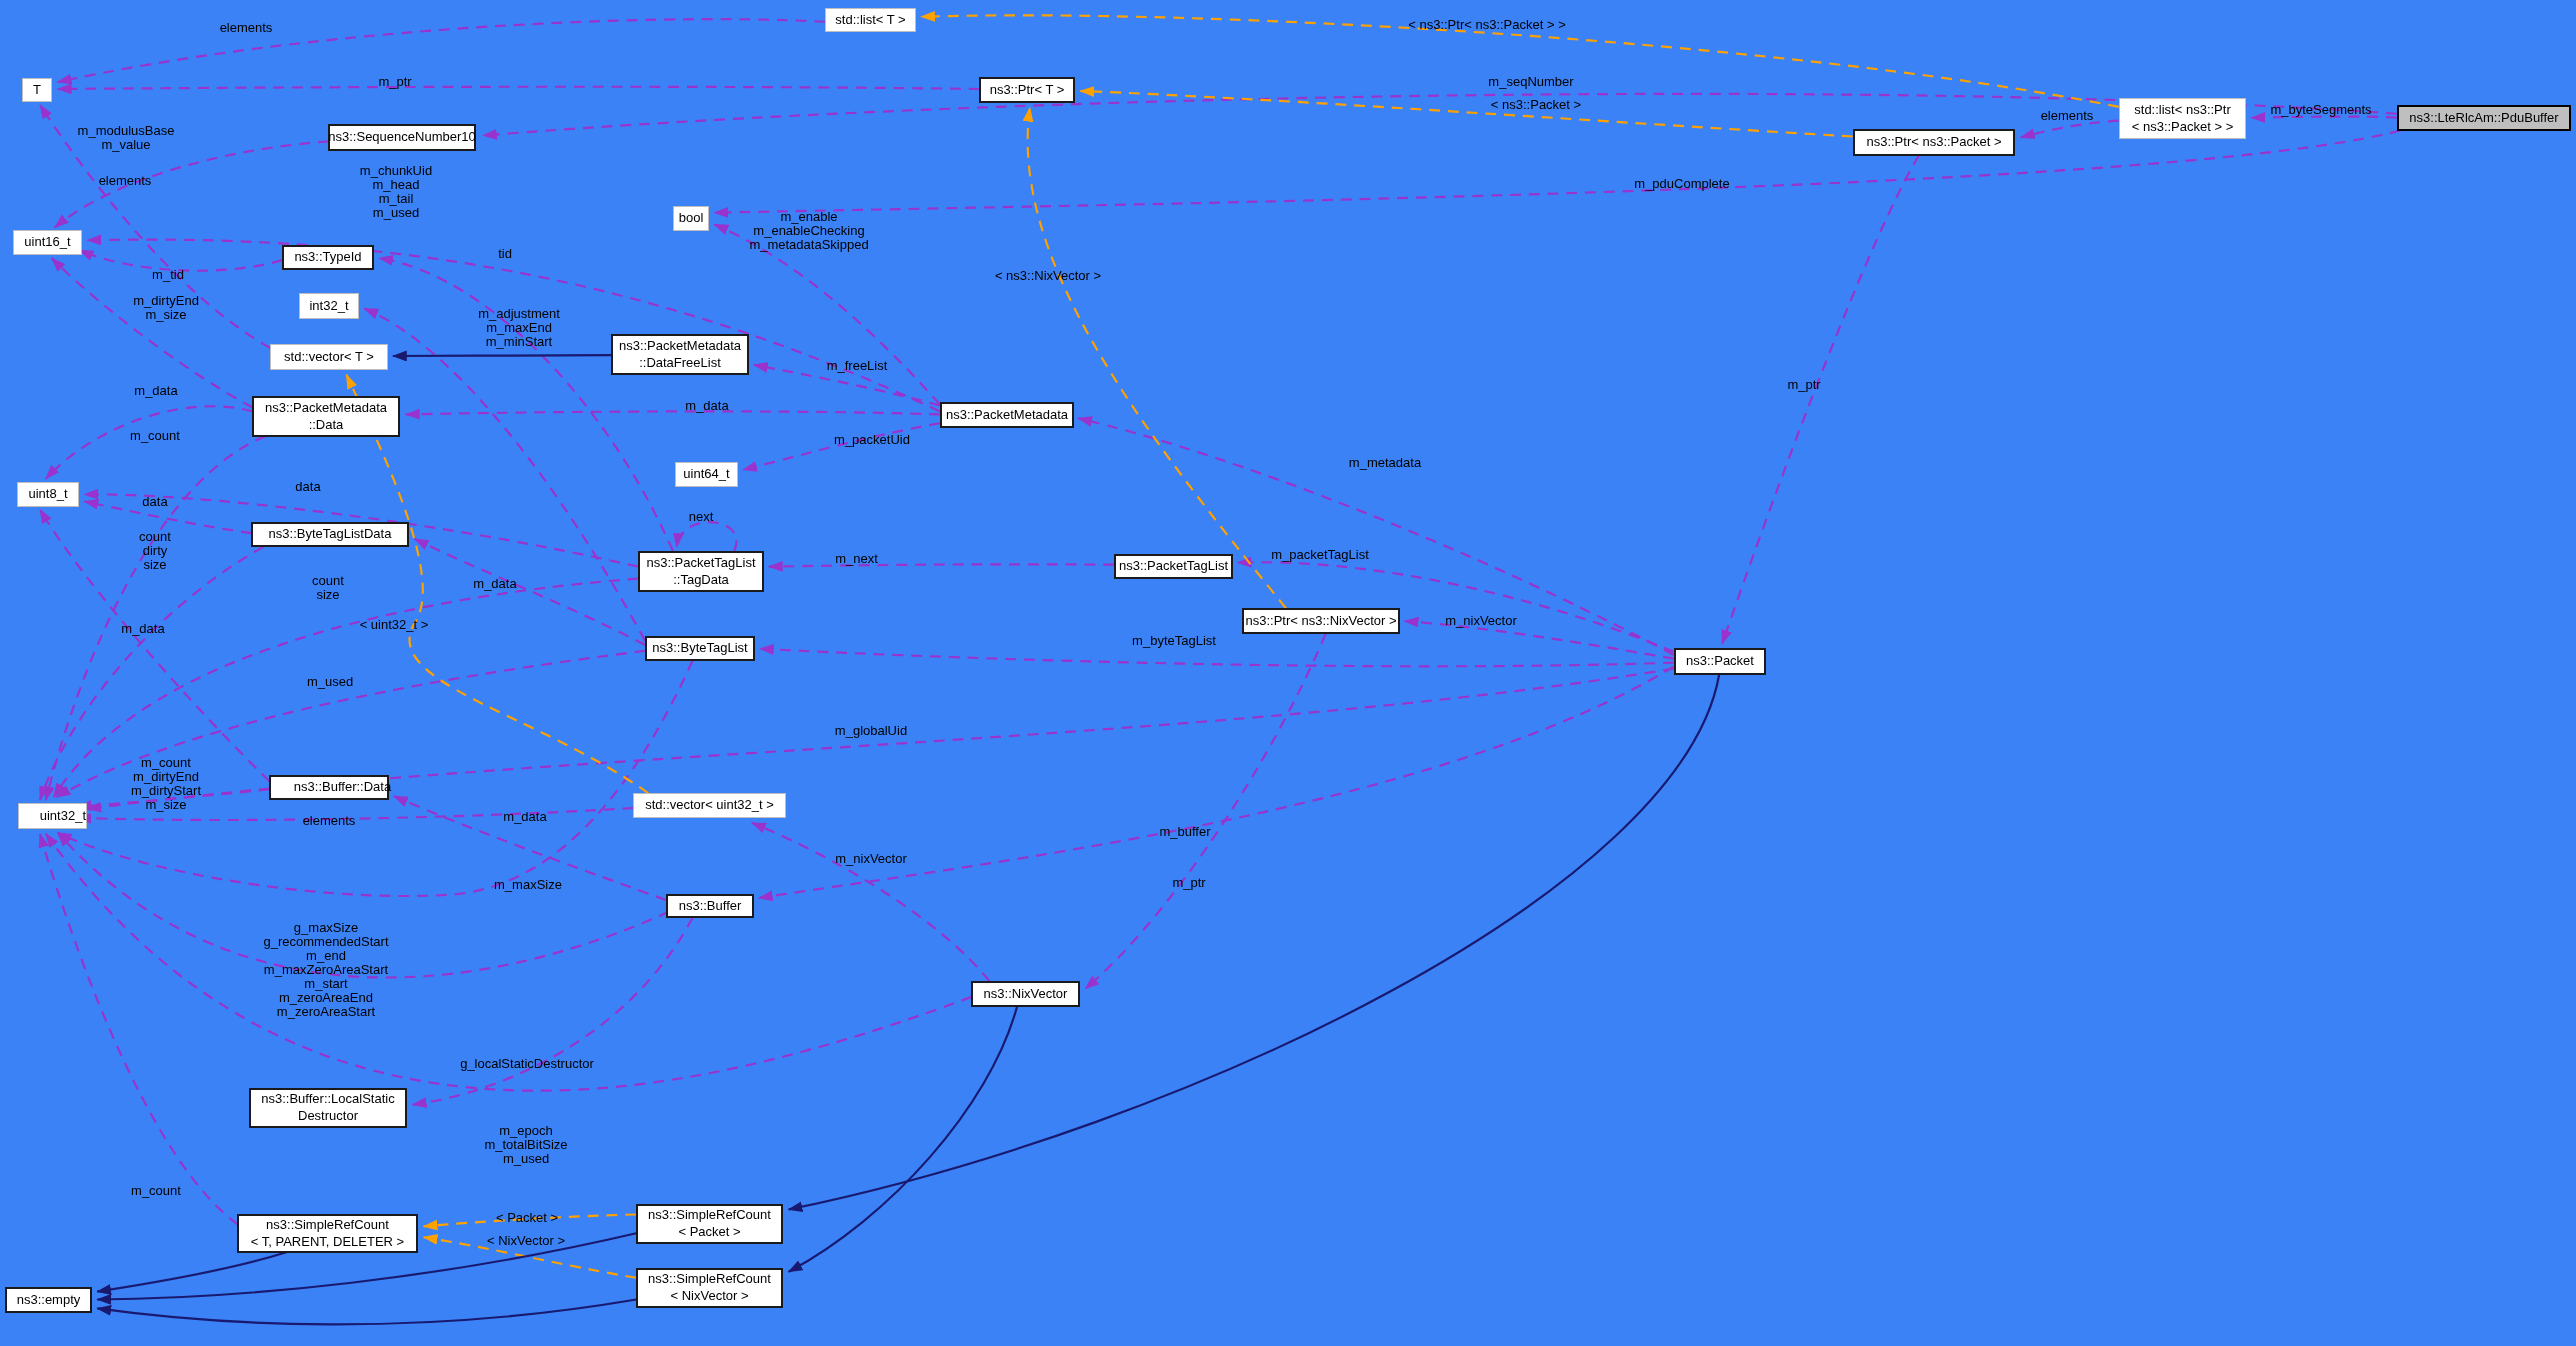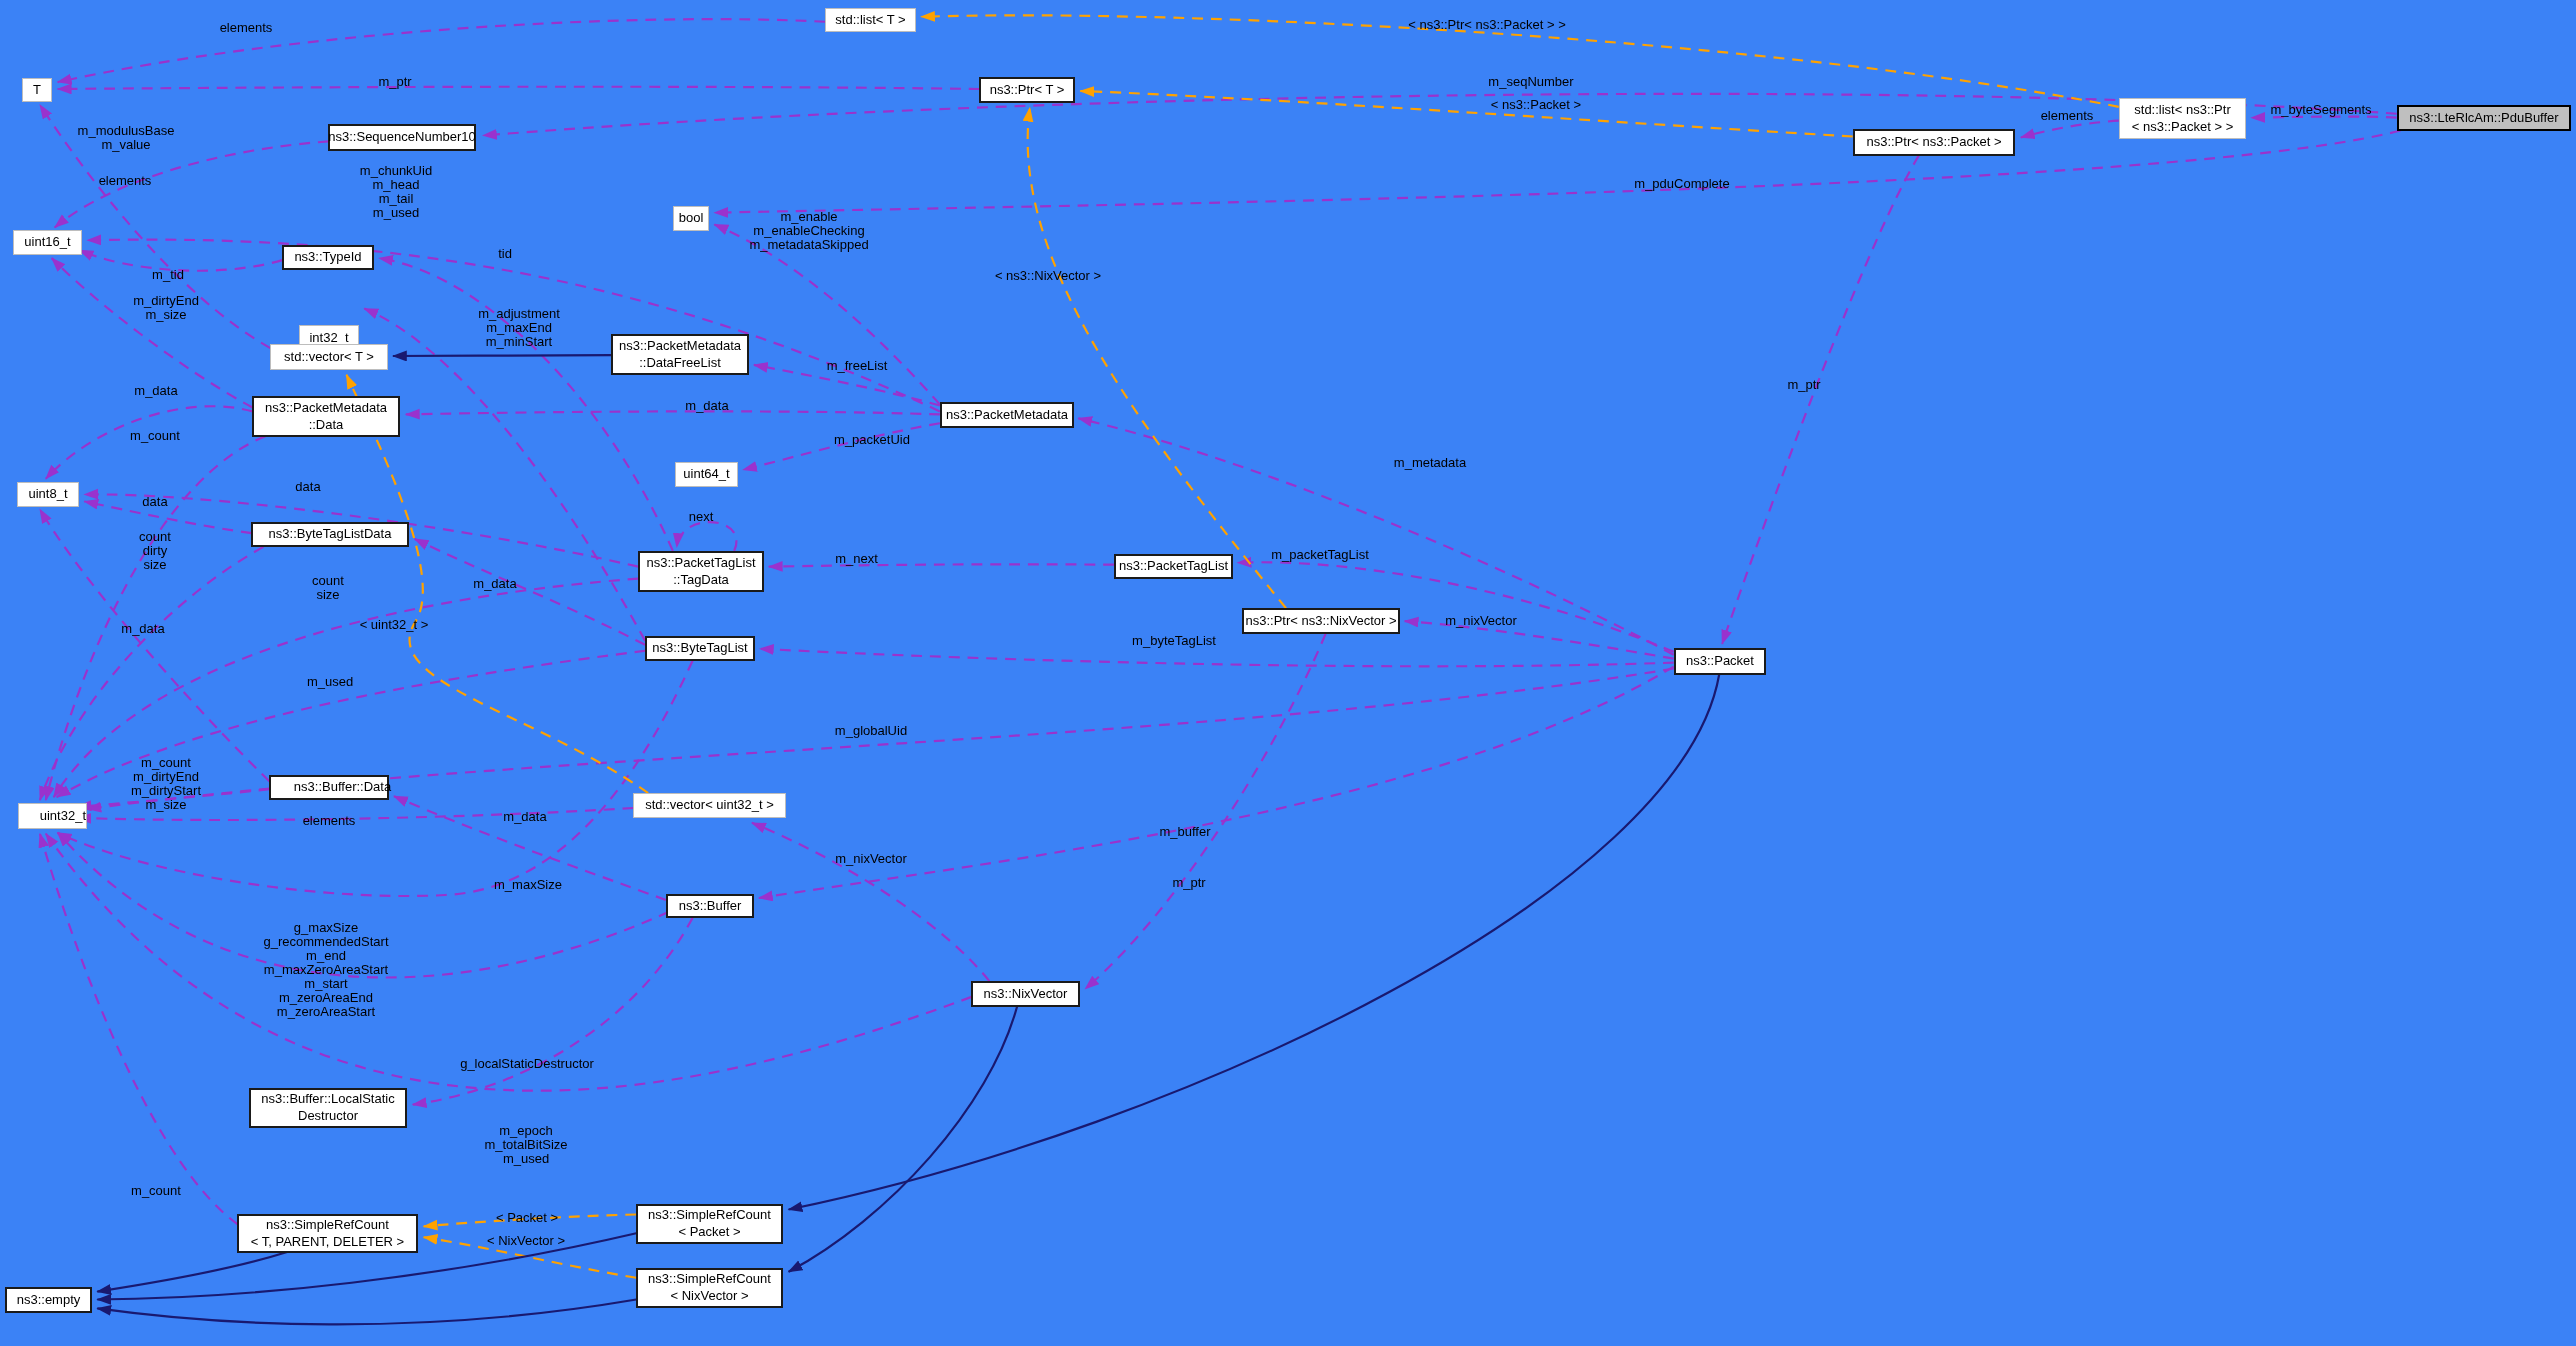--- a/index.html
+++ b/index.html
@@ -94,21 +94,21 @@
     <div class="node plain" style="left: 22px; top: 78px; width: 30px; height: 24px;"><span>T</span></div>
     <div class="node class" style="left: 979px; top: 77px; width: 96px; height: 26px;"><span>ns3::Ptr&lt; T &gt;</span></div>
     <div class="node plain" style="left: 2119px; top: 98px; width: 127px; height: 41px;"><span>std::list&lt; ns3::Ptr
 &lt; ns3::Packet &gt; &gt;</span></div>
     <div class="node main" style="left: 2397px; top: 105px; width: 174px; height: 26px;"><span>ns3::LteRlcAm::PduBuffer</span></div>
     <div class="node class" style="left: 328px; top: 124px; width: 148px; height: 27px;"><span>ns3::SequenceNumber10</span></div>
     <div class="node class" style="left: 1853px; top: 129px; width: 162px; height: 27px;"><span>ns3::Ptr&lt; ns3::Packet &gt;</span></div>
     <div class="node plain" style="left: 673px; top: 206px; width: 36px; height: 25px;"><span>bool</span></div>
     <div class="node plain" style="left: 13px; top: 230px; width: 69px; height: 25px;"><span>uint16_t</span></div>
     <div class="node class" style="left: 282px; top: 245px; width: 92px; height: 25px;"><span>ns3::TypeId</span></div>
-    <div class="node plain" style="left: 299px; top: 293px; width: 60px; height: 26px; margin-top: 32px;"><span>int32_t</span></div>
+    <div class="node plain" style="left: 299px; top: 293px; width: 60px; height: 26px;"><span>int32_t</span></div>
     <div class="node plain" style="left: 270px; top: 344px; width: 118px; height: 26px;"><span>std::vector&lt; T &gt;</span></div>
     <div class="node class" style="left: 611px; top: 334px; width: 138px; height: 41px;"><span>ns3::PacketMetadata
 ::DataFreeList</span></div>
     <div class="node class" style="left: 940px; top: 402px; width: 134px; height: 26px;"><span>ns3::PacketMetadata</span></div>
     <div class="node class" style="left: 252px; top: 396px; width: 148px; height: 41px;"><span>ns3::PacketMetadata
 ::Data</span></div>
     <div class="node plain" style="left: 675px; top: 462px; width: 63px; height: 25px;"><span>uint64_t</span></div>
     <div class="node plain" style="left: 17px; top: 482px; width: 62px; height: 25px;"><span>uint8_t</span></div>
     <div class="node class" style="left: 251px; top: 522px; width: 158px; height: 25px;"><span>ns3::ByteTagListData</span></div>
     <div class="node class" style="left: 638px; top: 551px; width: 126px; height: 41px;"><span>ns3::PacketTagList
@@ -151,21 +151,21 @@
     <div class="elabel" style="left: 505px; top: 254px;">tid</div>
     <div class="elabel" style="left: 168px; top: 275px;">m_tid</div>
     <div class="elabel" style="left: 166px; top: 308px;">m_dirtyEnd
 m_size</div>
     <div class="elabel" style="left: 519px; top: 328px;">m_adjustment
 m_maxEnd
 m_minStart</div>
     <div class="elabel" style="left: 857px; top: 366px;">m_freeList</div>
     <div class="elabel" style="left: 707px; top: 406px;">m_data</div>
     <div class="elabel" style="left: 872px; top: 440px;">m_packetUid</div>
-    <div class="elabel" style="left: 1385px; top: 463px; margin-left: 45px;">m_metadata</div>
+    <div class="elabel" style="left: 1385px; top: 463px;">m_metadata</div>
     <div class="elabel" style="left: 156px; top: 391px;">m_data</div>
     <div class="elabel" style="left: 155px; top: 436px;">m_count</div>
     <div class="elabel" style="left: 308px; top: 487px;">data</div>
     <div class="elabel" style="left: 155px; top: 502px;">data</div>
     <div class="elabel" style="left: 155px; top: 551px;">count
 dirty
 size</div>
     <div class="elabel" style="left: 701px; top: 517px;">next</div>
     <div class="elabel" style="left: 851px; top: 559px; padding-left: 11px;">m_next</div>
     <div class="elabel" style="left: 328px; top: 588px;">count

